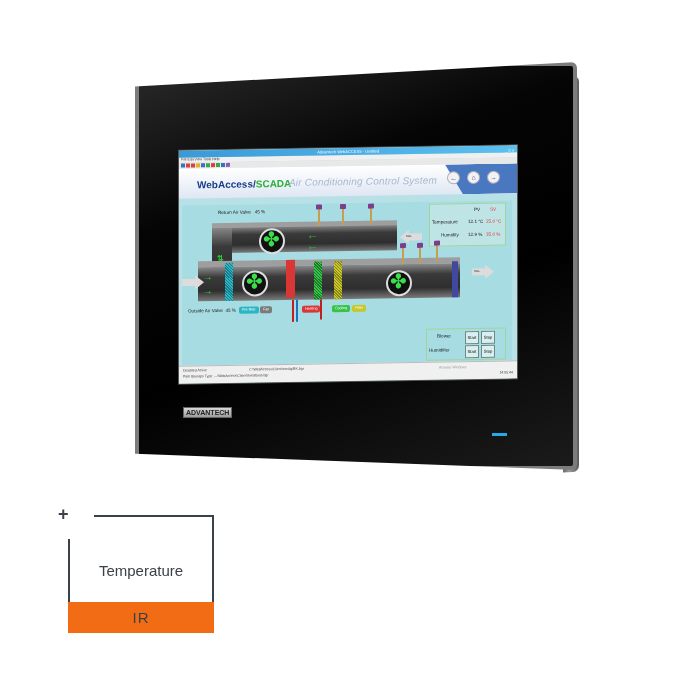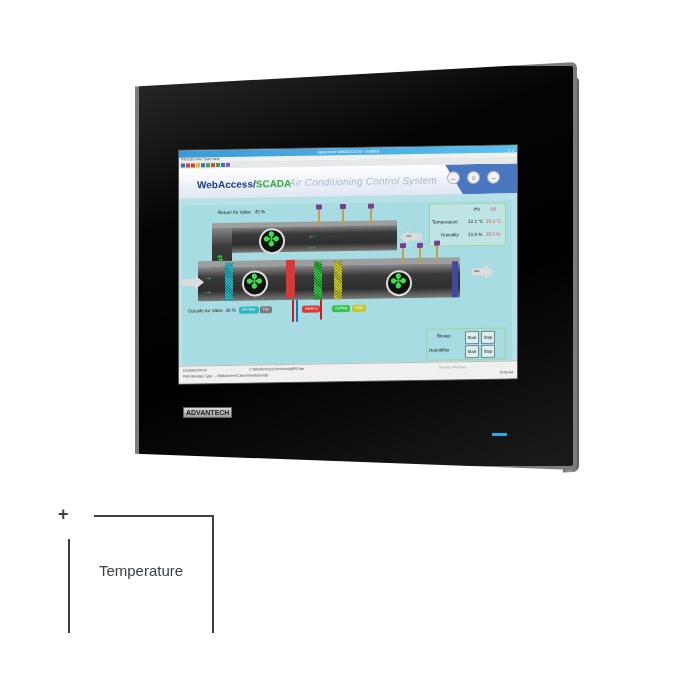--- a/index.html
+++ b/index.html
@@ -170,13 +170,14 @@
   <div class="brand">ADVANTECH</div>
   <div class="led"></div>
 </div>
 
 <div class="badge">
   <div class="plus">+</div>
   <div class="frame-top"></div>
   <div class="frame-right"></div>
   <div class="frame-left"></div>
   <div class="sr">Temperature</div>
+  <div class="orange">IR</div>
 </div>
 
 </body></html>

